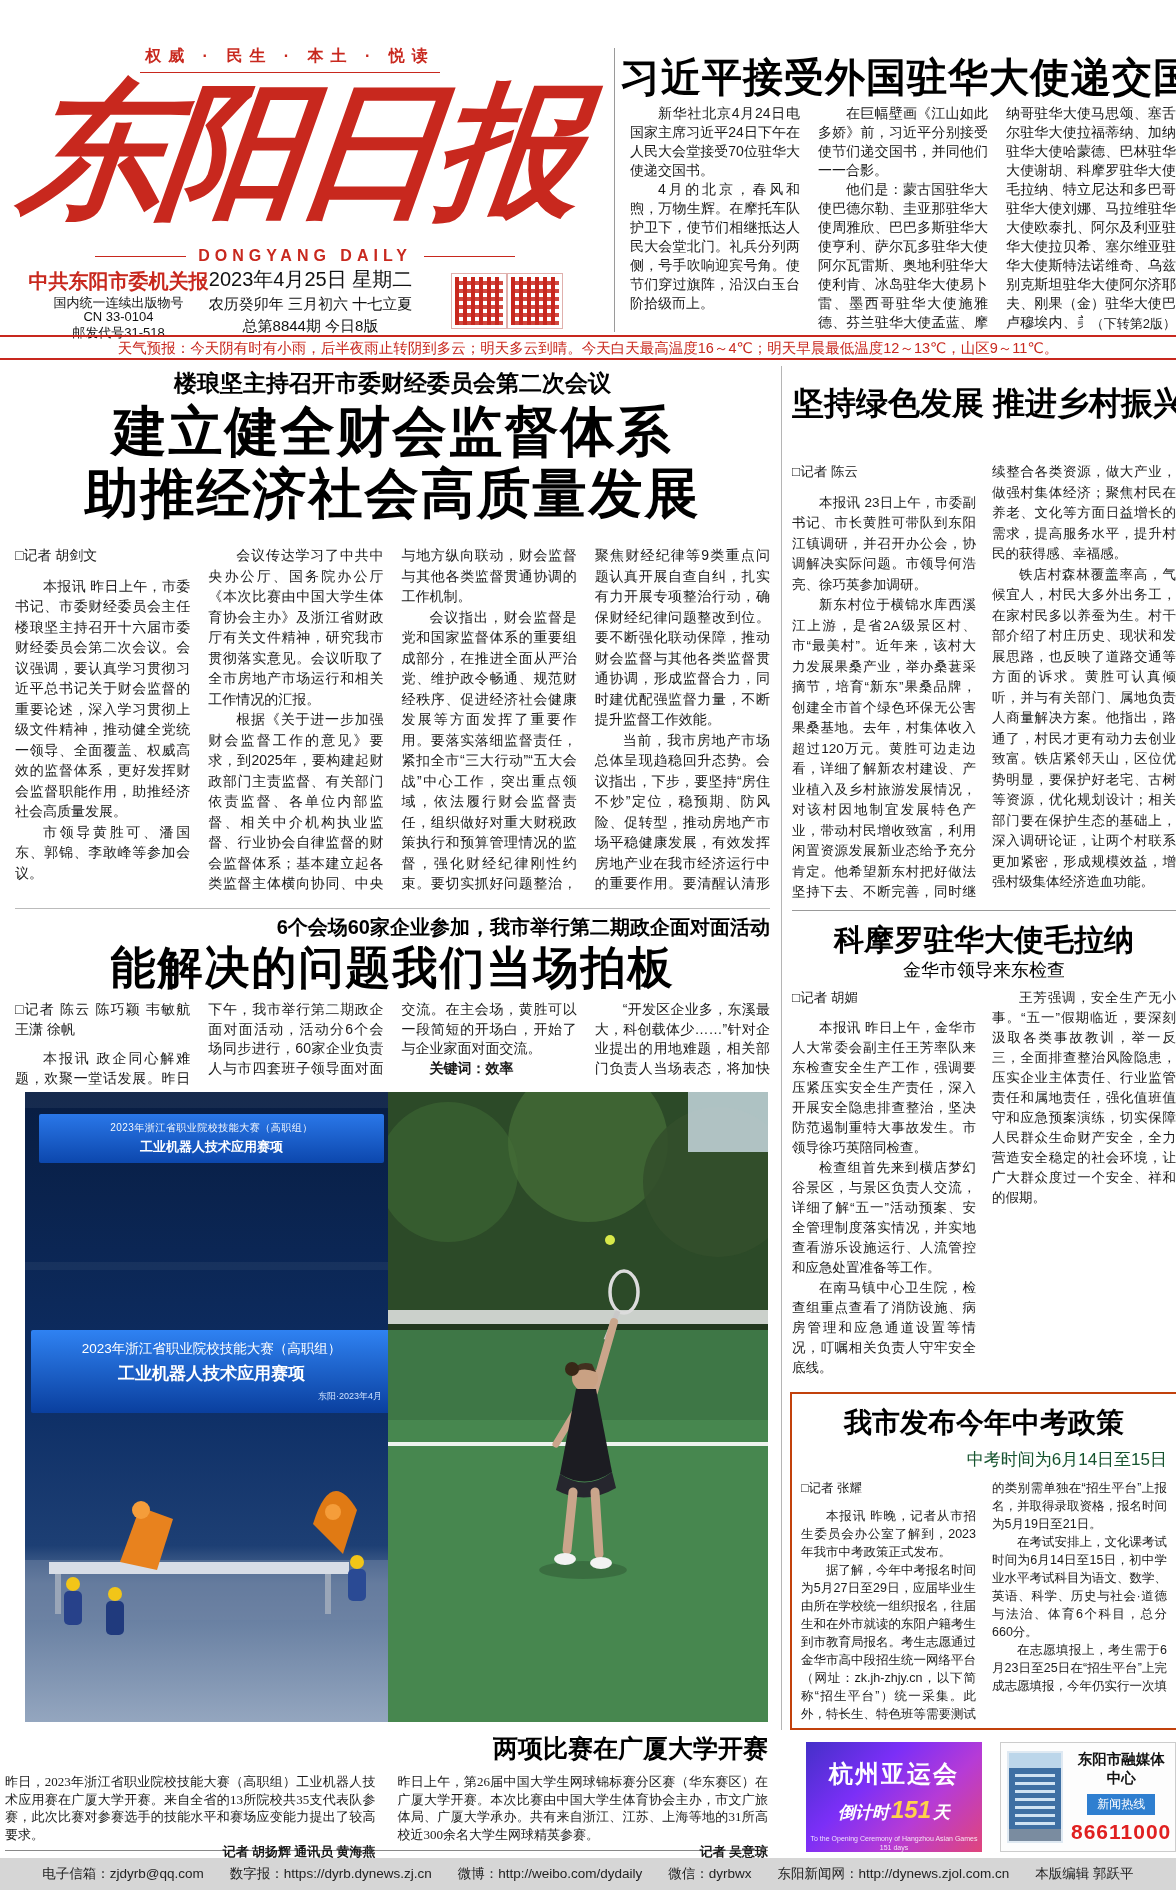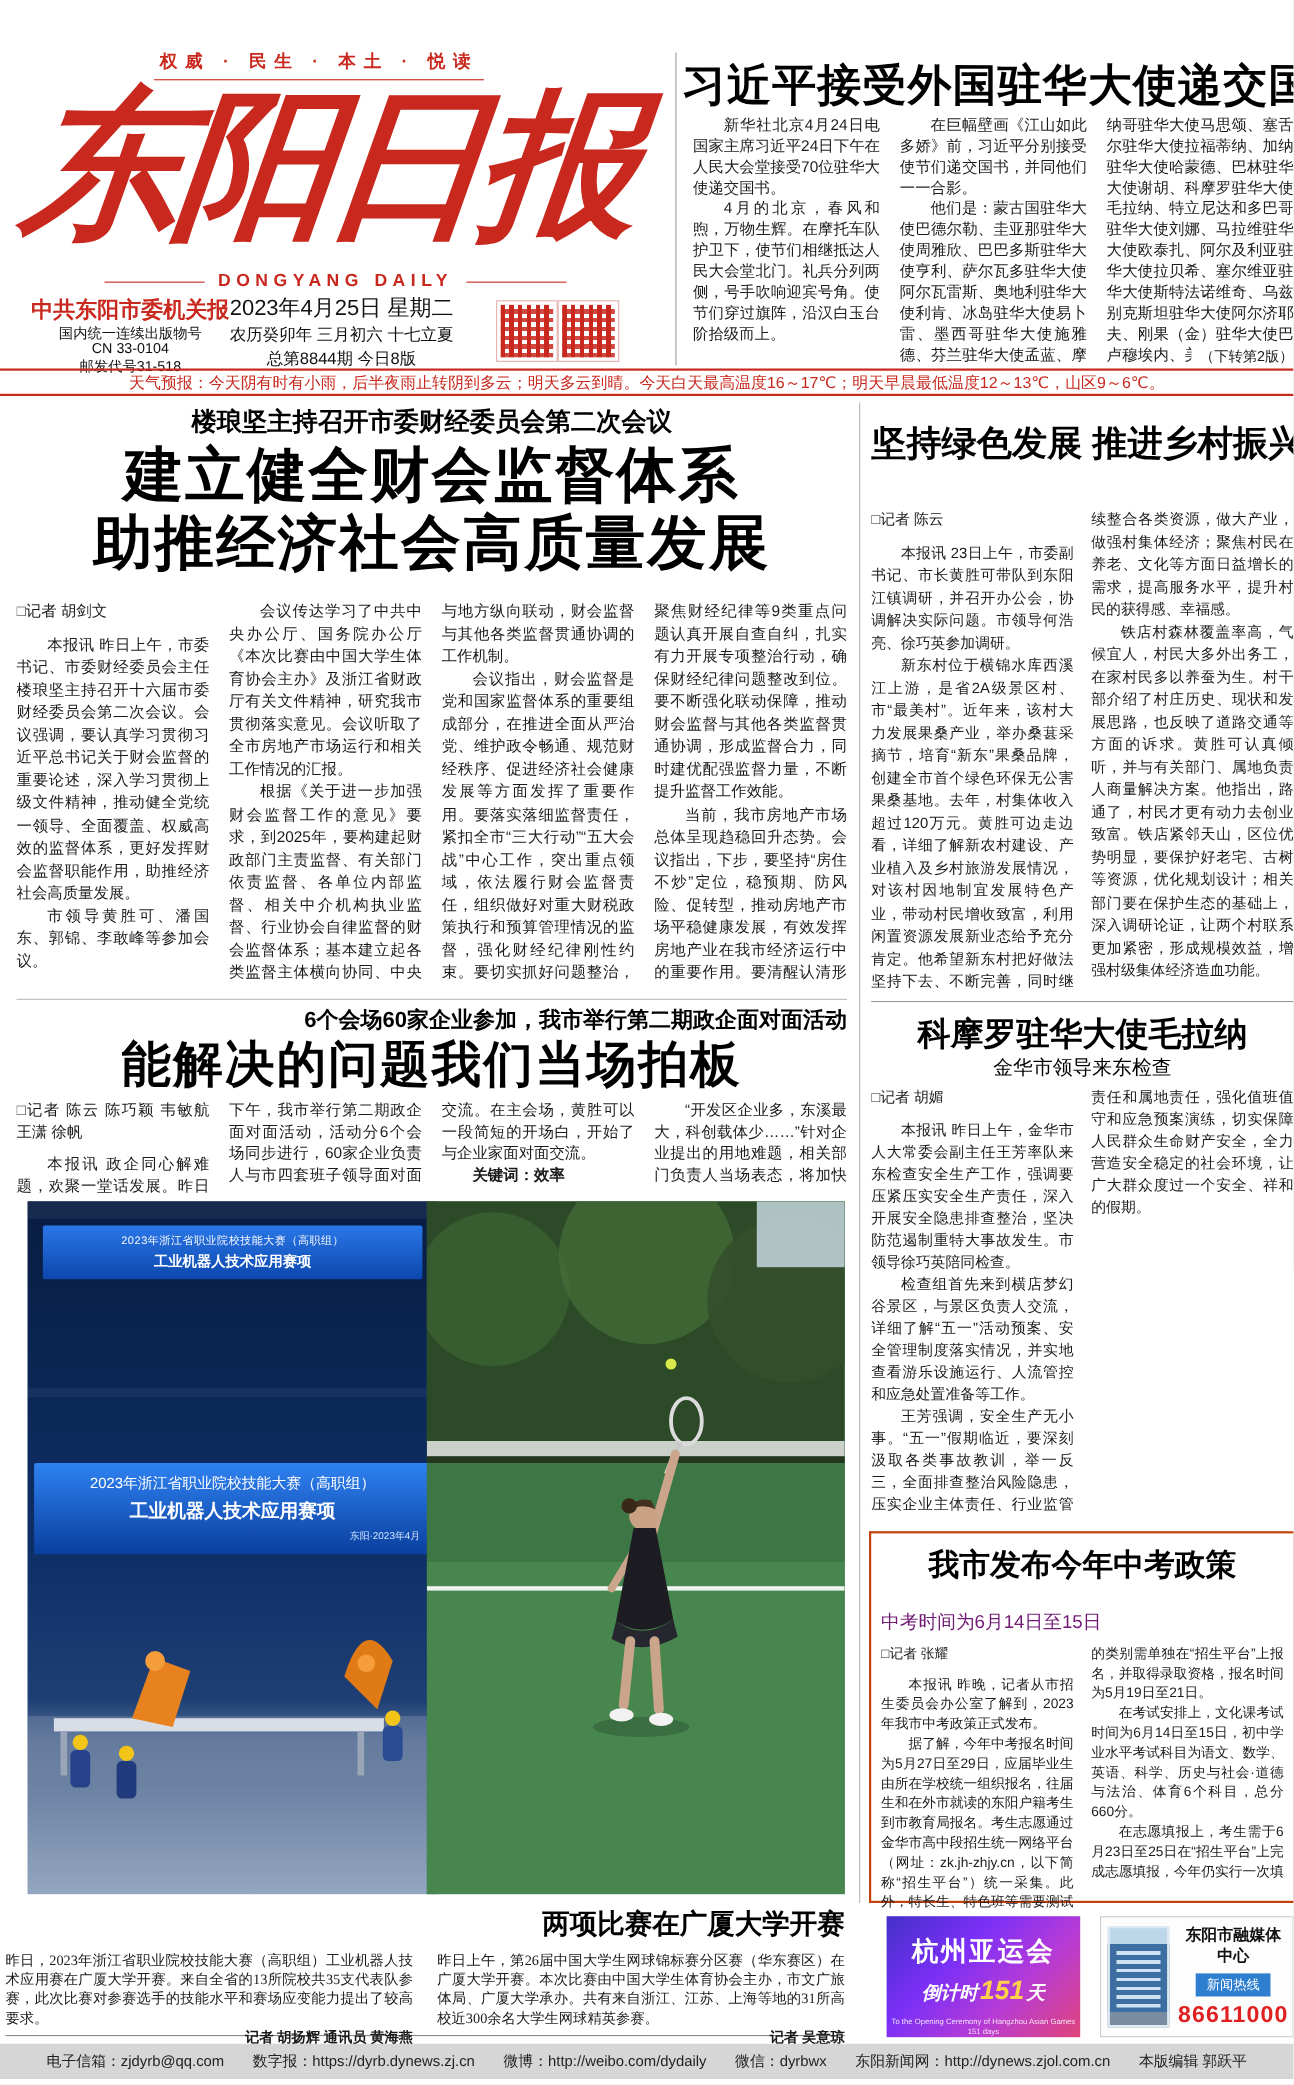--- a/index.html
+++ b/index.html
@@ -73,21 +73,21 @@
   .cap .cap-by{text-align:right;font-weight:bold;}
   
   #rural-head{left:792px;top:382px;width:384px;font-size:32px;font-weight:900;text-align:center;color:#000;white-space:nowrap;}
   #rural-sub{left:792px;top:426px;width:384px;font-size:20px;text-align:center;color:#000;}
   #rural-body{left:792px;top:462px;width:384px;height:443px;overflow:hidden;font-size:13.5px;line-height:20.5px;}
   #safety-head{left:792px;top:920px;width:384px;font-size:30px;font-weight:900;text-align:center;color:#000;white-space:nowrap;}
   #safety-sub{left:792px;top:958px;width:384px;font-size:18px;text-align:center;color:#000;}
   #safety-body{left:792px;top:988px;width:384px;height:398px;overflow:hidden;font-size:13.5px;line-height:20px;}
   #exam-box{left:790px;top:1392px;width:366px;height:322px;border:2px solid #c2410c;padding:6px 9px;}
   #exam-head{font-size:28px;font-weight:900;text-align:center;color:#000;margin-top:4px;}
-  #exam-sub{font-size:17px;text-align:left;color:#701a75;margin-top:21px;}
+  #exam-sub{font-size:17px;text-align:right;color:#14532d;margin-top:6px;}
   #exam-body{margin-top:8px;height:246px;overflow:hidden;font-size:12.5px;line-height:18px;}
   
   #ad1{left:806px;top:1742px;width:176px;height:110px;color:#fff;text-align:center;
        background:linear-gradient(135deg,#4430c8 0%,#7b2ff7 35%,#b63bd6 65%,#e0457b 100%);}
   #ad1 .t{font-size:24px;font-weight:900;letter-spacing:2px;margin-top:16px;}
   #ad1 .c{font-size:17px;font-weight:bold;font-style:italic;margin-top:6px;}
   #ad1 .c .days{font-size:24px;color:#ffd24a;padding:0 2px;}
   #ad1 .e{font-size:7px;opacity:.85;margin-top:10px;line-height:9px;}
   #ad2{left:1000px;top:1742px;width:176px;height:110px;background:#fdfdfd;border:1px solid #ccc;
        display:flex;align-items:center;gap:8px;padding:0 6px;box-sizing:border-box;}
@@ -131,21 +131,21 @@
     <div class="cols3">
       <p>新华社北京4月24日电 国家主席习近平24日下午在人民大会堂接受70位驻华大使递交国书。</p>
       <p>4月的北京，春风和煦，万物生辉。在摩托车队护卫下，使节们相继抵达人民大会堂北门。礼兵分列两侧，号手吹响迎宾号角。使节们穿过旗阵，沿汉白玉台阶拾级而上。</p>
       <p>在巨幅壁画《江山如此多娇》前，习近平分别接受使节们递交国书，并同他们一一合影。</p>
       <p>他们是：蒙古国驻华大使巴德尔勒、圭亚那驻华大使周雅欣、巴巴多斯驻华大使亨利、萨尔瓦多驻华大使阿尔瓦雷斯、奥地利驻华大使利肯、冰岛驻华大使易卜雷、墨西哥驻华大使施雅德、芬兰驻华大使孟蓝、摩纳哥驻华大使马思颂、塞舌尔驻华大使拉福蒂纳、加纳驻华大使哈蒙德、巴林驻华大使谢胡、科摩罗驻华大使毛拉纳、特立尼达和多巴哥驻华大使刘娜、马拉维驻华大使欧泰扎、阿尔及利亚驻华大使拉贝希、塞尔维亚驻华大使斯特法诺维奇、乌兹别克斯坦驻华大使阿尔济耶夫、刚果（金）驻华大使巴卢穆埃内、美国驻华大使伯恩斯、印度驻华大使罗国栋、基里巴斯驻华大使蒂阿博、也门驻华大使梅塔米、哈萨克斯坦驻华大使努雷舍夫、委内瑞拉驻华大使约夫雷达、叙利亚驻华大使哈桑内、尼日尔驻华大使塞尼、德国驻华大使傅融、萨摩亚驻华大使马里纳、沙特驻华大使哈勒比、韩国驻华大使郑在浩、尼泊尔驻华大使施雷斯塔、塞内加尔驻华大使锡拉、刚果（布）驻华大使尼昂加、</p>
     </div>
     <span id="xi-note">（下转第2版）</span>
   </div>
 
   <div class="rule-red" style="top:335px;"></div>
-  <div class="abs" id="weather">天气预报：今天阴有时有小雨，后半夜雨止转阴到多云；明天多云到晴。今天白天最高温度16～17℃；明天早晨最低温度12～13℃，山区9～6℃。</div>
+  <div class="abs" id="weather">天气预报：今天阴有时有小雨，后半夜雨止转阴到多云；明天多云到晴。今天白天最高温度16～4℃；明天早晨最低温度12～13℃，山区9～11℃。</div>
   <div class="rule-red" style="top:358px;"></div>
 
   <div class="abs" id="main-kicker">楼琅坚主持召开市委财经委员会第二次会议</div>
   <div class="abs big-head" style="top:396px;">建立健全财会监督体系</div>
   <div class="abs big-head" style="top:458px;">助推经济社会高质量发展</div>
   <div class="abs body" id="main-body">
     <div class="cols4">
       <p class="byline">□记者 胡剑文</p>
       <p>本报讯 昨日上午，市委书记、市委财经委员会主任楼琅坚主持召开十六届市委财经委员会第二次会议。会议强调，要认真学习贯彻习近平总书记关于财会监督的重要论述，深入学习贯彻上级文件精神，推动健全党统一领导、全面覆盖、权威高效的监督体系，更好发挥财会监督职能作用，助推经济社会高质量发展。</p>
       <p>市领导黄胜可、潘国东、郭锦、李敢峰等参加会议。</p>
@@ -264,20 +264,21 @@
   </div>
 
   <div class="hrule" style="left:792px;top:910px;width:384px;background:#999;"></div>
   <div class="abs" id="safety-head">科摩罗驻华大使毛拉纳</div>
   <div class="abs" id="safety-sub">金华市领导来东检查</div>
   <div class="abs body" id="safety-body">
     <div class="cols2">
       <p class="byline">□记者 胡媚</p>
       <p>本报讯 昨日上午，金华市人大常委会副主任王芳率队来东检查安全生产工作，强调要压紧压实安全生产责任，深入开展安全隐患排查整治，坚决防范遏制重特大事故发生。市领导徐巧英陪同检查。</p>
       <p>检查组首先来到横店梦幻谷景区，与景区负责人交流，详细了解“五一”活动预案、安全管理制度落实情况，并实地查看游乐设施运行、人流管控和应急处置准备等工作。</p>
+      <p>在南马镇中心卫生院，检查组重点查看了消防设施、病房管理和应急通道设置等情况，叮嘱相关负责人守牢安全底线。</p>
       <p>王芳强调，安全生产无小事。“五一”假期临近，要深刻汲取各类事故教训，举一反三，全面排查整治风险隐患，压实企业主体责任、行业监管责任和属地责任，强化值班值守和应急预案演练，切实保障人民群众生命财产安全，全力营造安全稳定的社会环境，让广大群众度过一个安全、祥和的假期。</p>
     </div>
   </div>
 
   <div class="abs" id="exam-box">
     <div id="exam-head">我市发布今年中考政策</div>
     <div id="exam-sub">中考时间为6月14日至15日</div>
     <div class="body" id="exam-body">
       <div class="cols2">
         <p class="byline">□记者 张耀</p>

